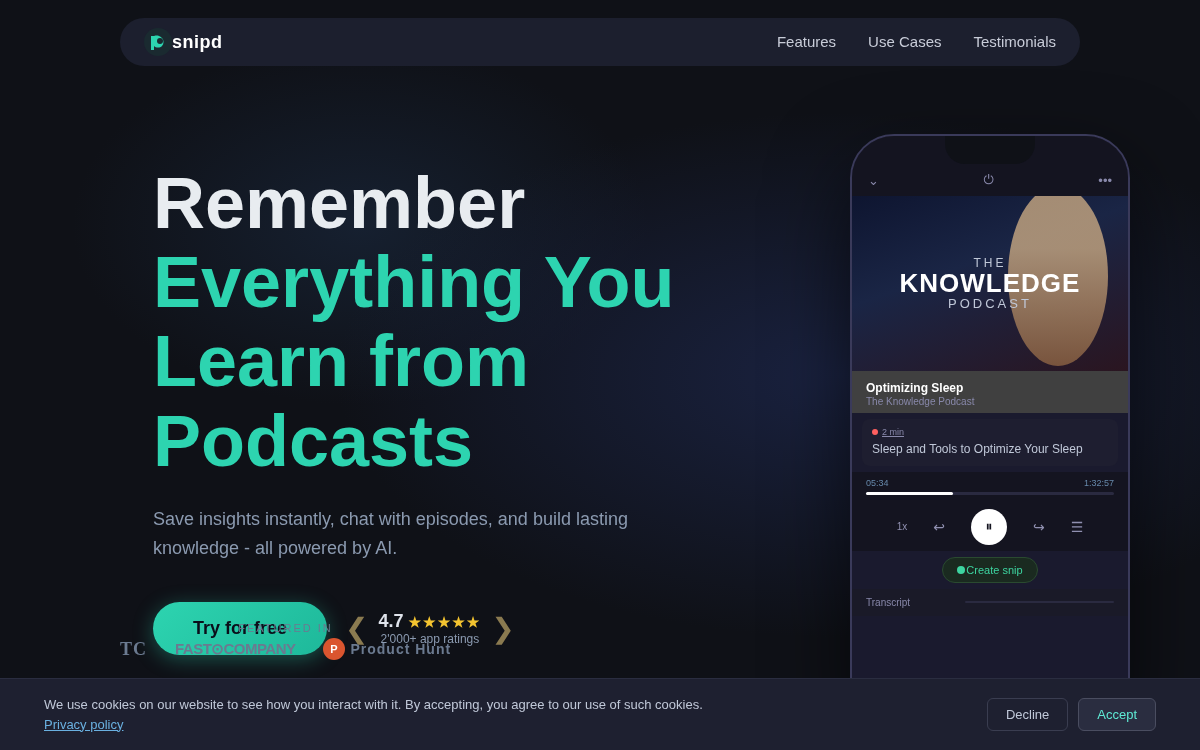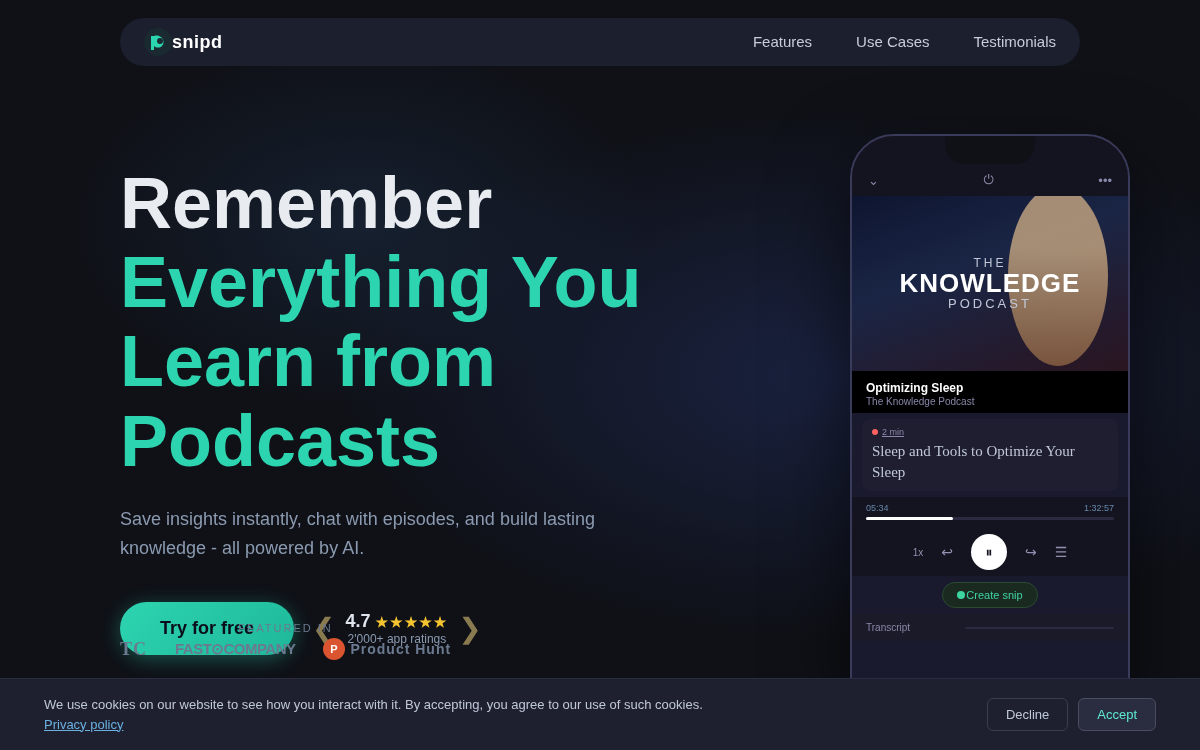--- a/index.html
+++ b/index.html
@@ -49,38 +49,39 @@
 
     .logo-text {
       color: #ffffff;
       font-size: 18px;
       font-weight: 600;
       letter-spacing: 0.5px;
     }
 
     .nav-links {
       display: flex;
-      gap: 44px;
+      gap: 32px;
       list-style: none;
     }
 
     .nav-links a {
       color: #c8ccd8;
       text-decoration: none;
       font-size: 15px;
       font-weight: 400;
     }
 
     
     .hero {
       position: relative;
       display: flex;
       align-items: flex-end;
       padding: 60px 0 0 120px;
       z-index: 5;
+      margin-left: 33px;
     }
 
     .hero-left {
       max-width: 640px;
       padding-top: 20px;
     }
 
     .hero-headline {
       font-size: 72px;
       font-weight: 700;
@@ -305,21 +306,21 @@
       top: 0;
       bottom: 0;
       width: 100px;
       background: linear-gradient(180deg, #c8a882 30%, #8a6040 100%);
       clip-path: ellipse(50px 90px at 50px 80px);
       opacity: 0.8;
     }
 
     
     .episode-info {
-      background: #000000;
+      background: #404040;
       padding: 10px 14px 6px;
     }
 
     .episode-title {
       color: #ffffff;
       font-size: 12px;
       font-weight: 600;
     }
 
     .episode-show {
@@ -351,23 +352,22 @@
     }
 
     .snippet-label-text {
       color: #8888aa;
       font-size: 9px;
       text-decoration: underline;
     }
 
     .snippet-text {
       color: #c0c8d8;
-      font-size: 15px;
+      font-size: 12px;
       line-height: 1.4;
-      font-family: Liberation Serif, serif;
     }
 
     
     .progress-section {
       padding: 6px 14px;
       background: #141420;
     }
 
     .progress-time-row {
       display: flex;
@@ -392,21 +392,21 @@
       border-radius: 2px;
     }
 
     
     .player-controls {
       background: #141420;
       padding: 8px 14px 6px;
       display: flex;
       align-items: center;
       justify-content: center;
-      gap: 18px;
+      gap: 26px;
     }
 
     .ctrl-icon {
       color: #9090b0;
       font-size: 14px;
       cursor: pointer;
     }
 
     .ctrl-play {
       width: 36px;

